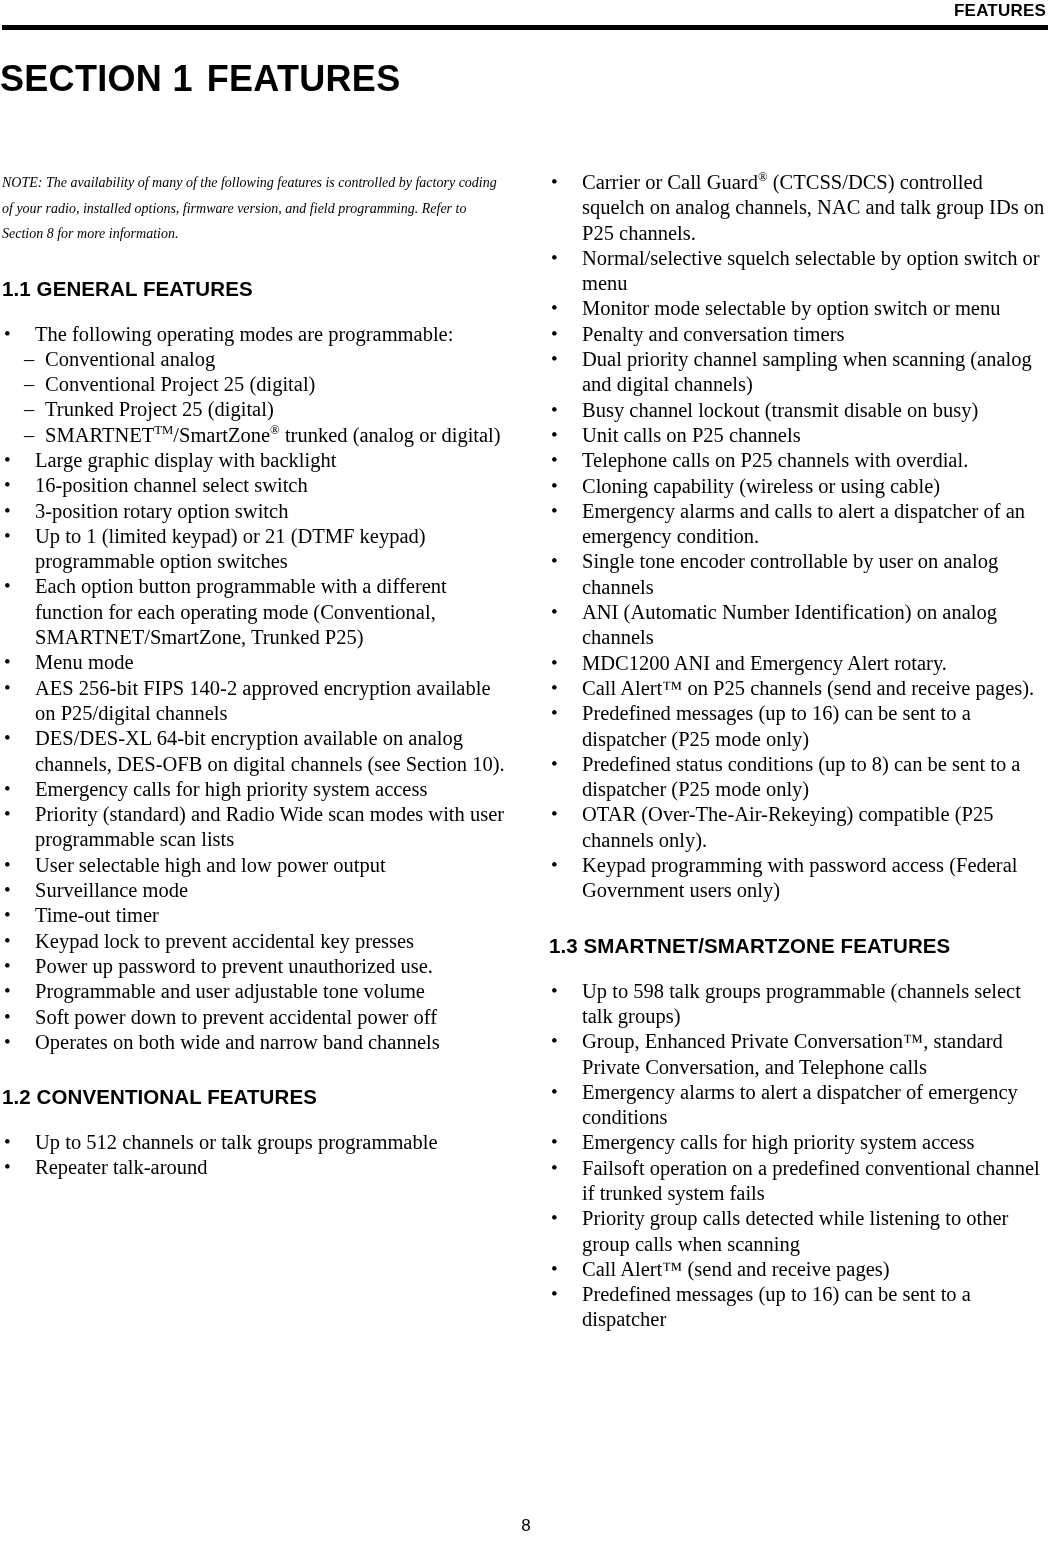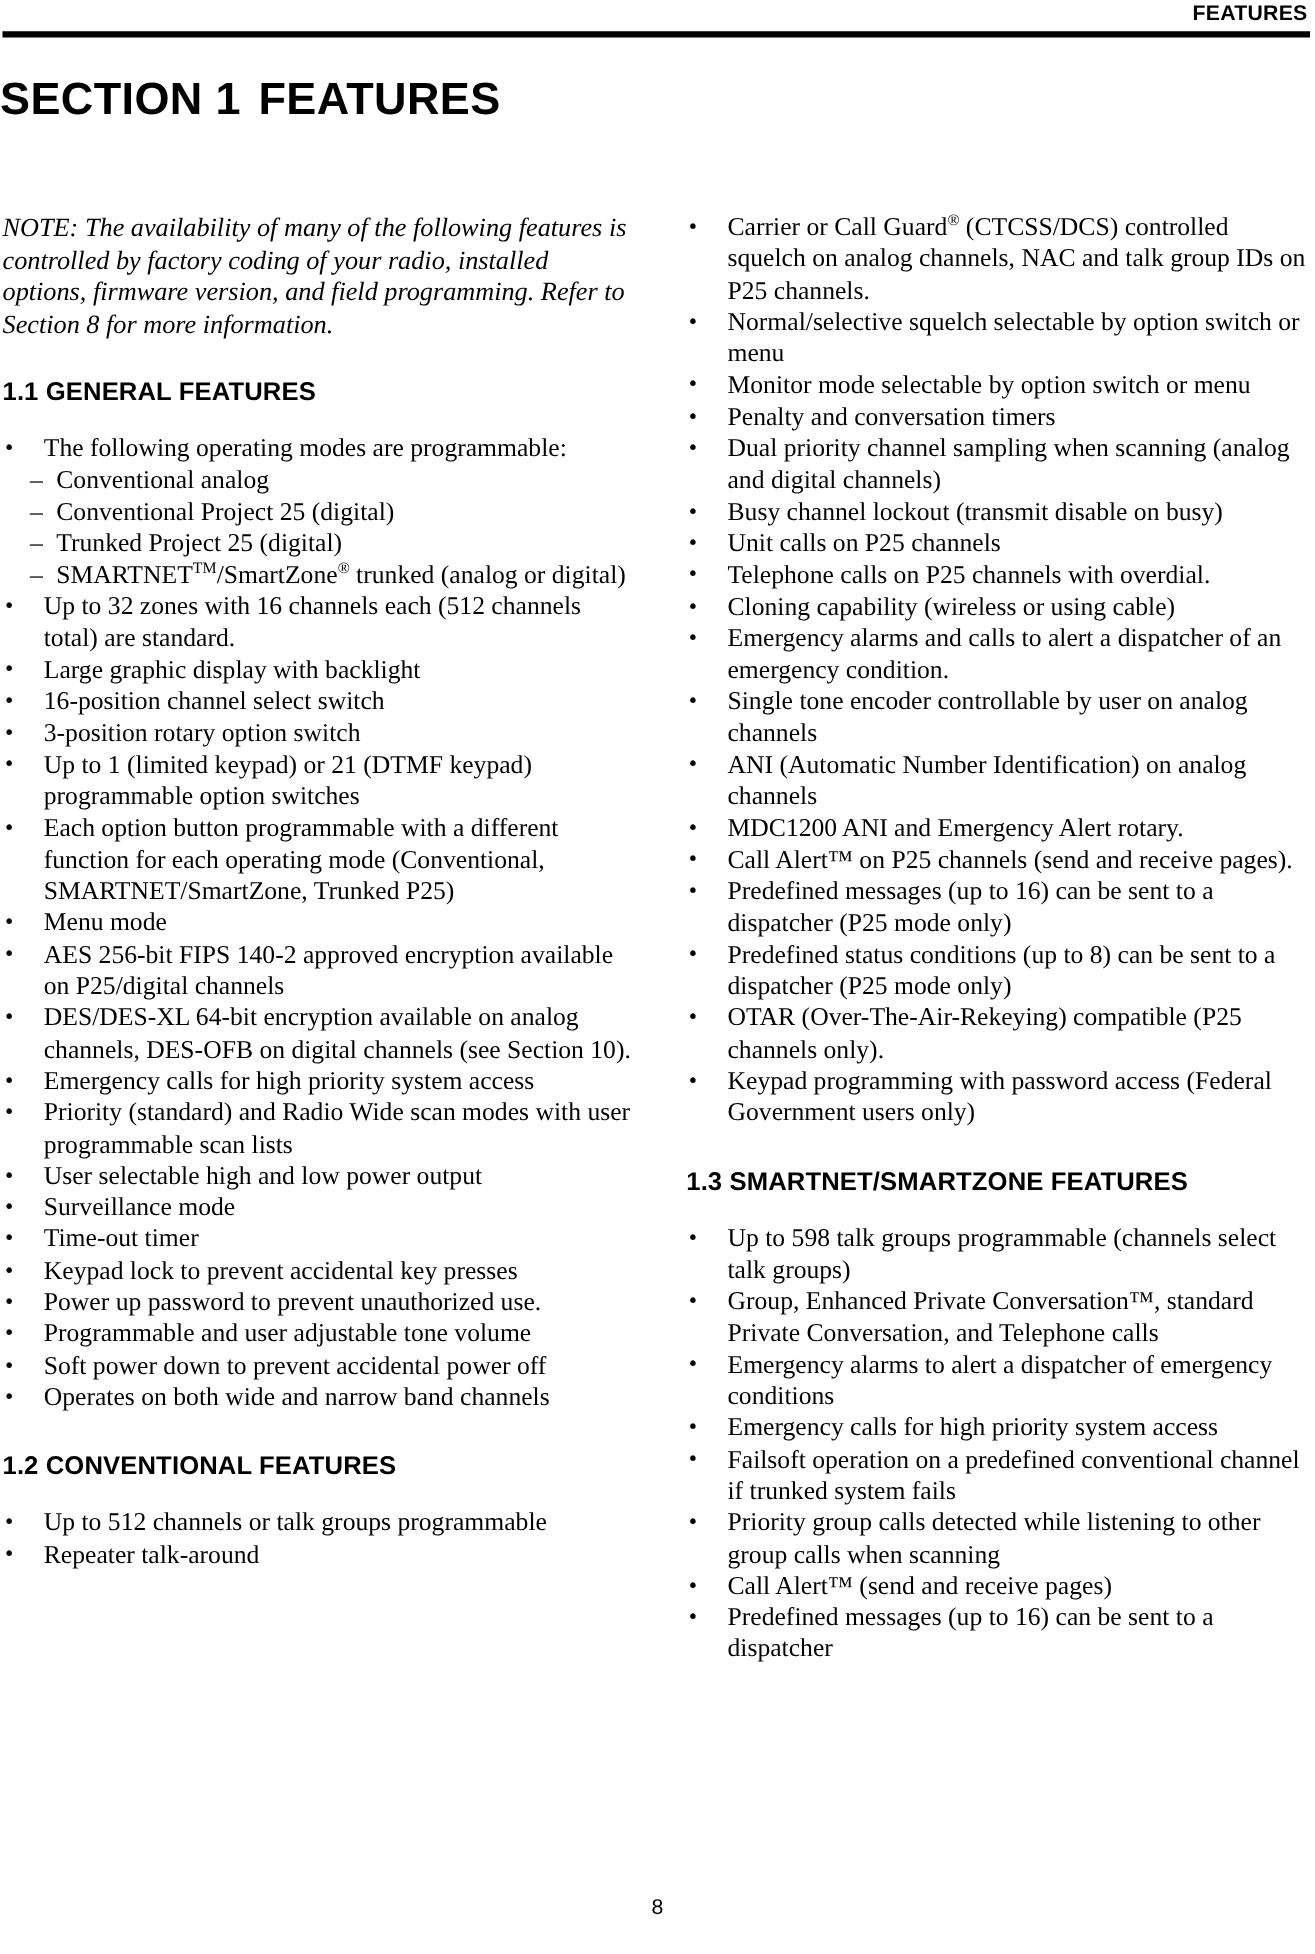--- a/index.html
+++ b/index.html
@@ -66,21 +66,21 @@
   }
   .col {
     position: absolute;
     top: 0;
   }
   .col-left  { left: 2px;   width: 505px; }
   .col-right { left: 549px; width: 500px; }
 
   .note {
     font-style: italic;
-    font-size: 21px;
+    font-size: 14px;
     line-height: 25.5px;
     margin: 0 0 0 0;
   }
 
   h2.sub-head {
     font-family: "Liberation Sans", "DejaVu Sans", sans-serif;
     font-weight: bold;
     font-size: 20.5px;
     letter-spacing: 0.1px;
     margin: 30px 0 0 0;
@@ -168,21 +168,20 @@
     <ul class="feature-list">
       <li>
         <span>The following operating modes are programmable:</span>
         <ul class="sub-list">
           <li>Conventional analog</li>
           <li>Conventional Project 25 (digital)</li>
           <li>Trunked Project 25 (digital)</li>
           <li><span>SMARTNET</span><sup class="tm">TM</sup><span>/SmartZone</span><sup class="tm">®</sup><span> trunked (analog or digital)</span></li>
         </ul>
       </li>
-      <li>Up to 32 zones with 16 channels each (512 channels total) are standard.</li>
       <li>Large graphic display with backlight</li>
       <li>16-position channel select switch</li>
       <li>3-position rotary option switch</li>
       <li>Up to 1 (limited keypad) or 21 (DTMF keypad) programmable option switches</li>
       <li>Each option button programmable with a different function for each operating mode (Conventional, SMARTNET/SmartZone, Trunked P25)</li>
       <li>Menu mode</li>
       <li>AES 256-bit FIPS 140-2 approved encryption available on P25/digital channels</li>
       <li>DES/DES-XL 64-bit encryption available on analog channels, DES-OFB on digital channels (see Section 10).</li>
       <li>Emergency calls for high priority system access</li>
       <li>Priority (standard) and Radio Wide scan modes with user programmable scan lists</li>

